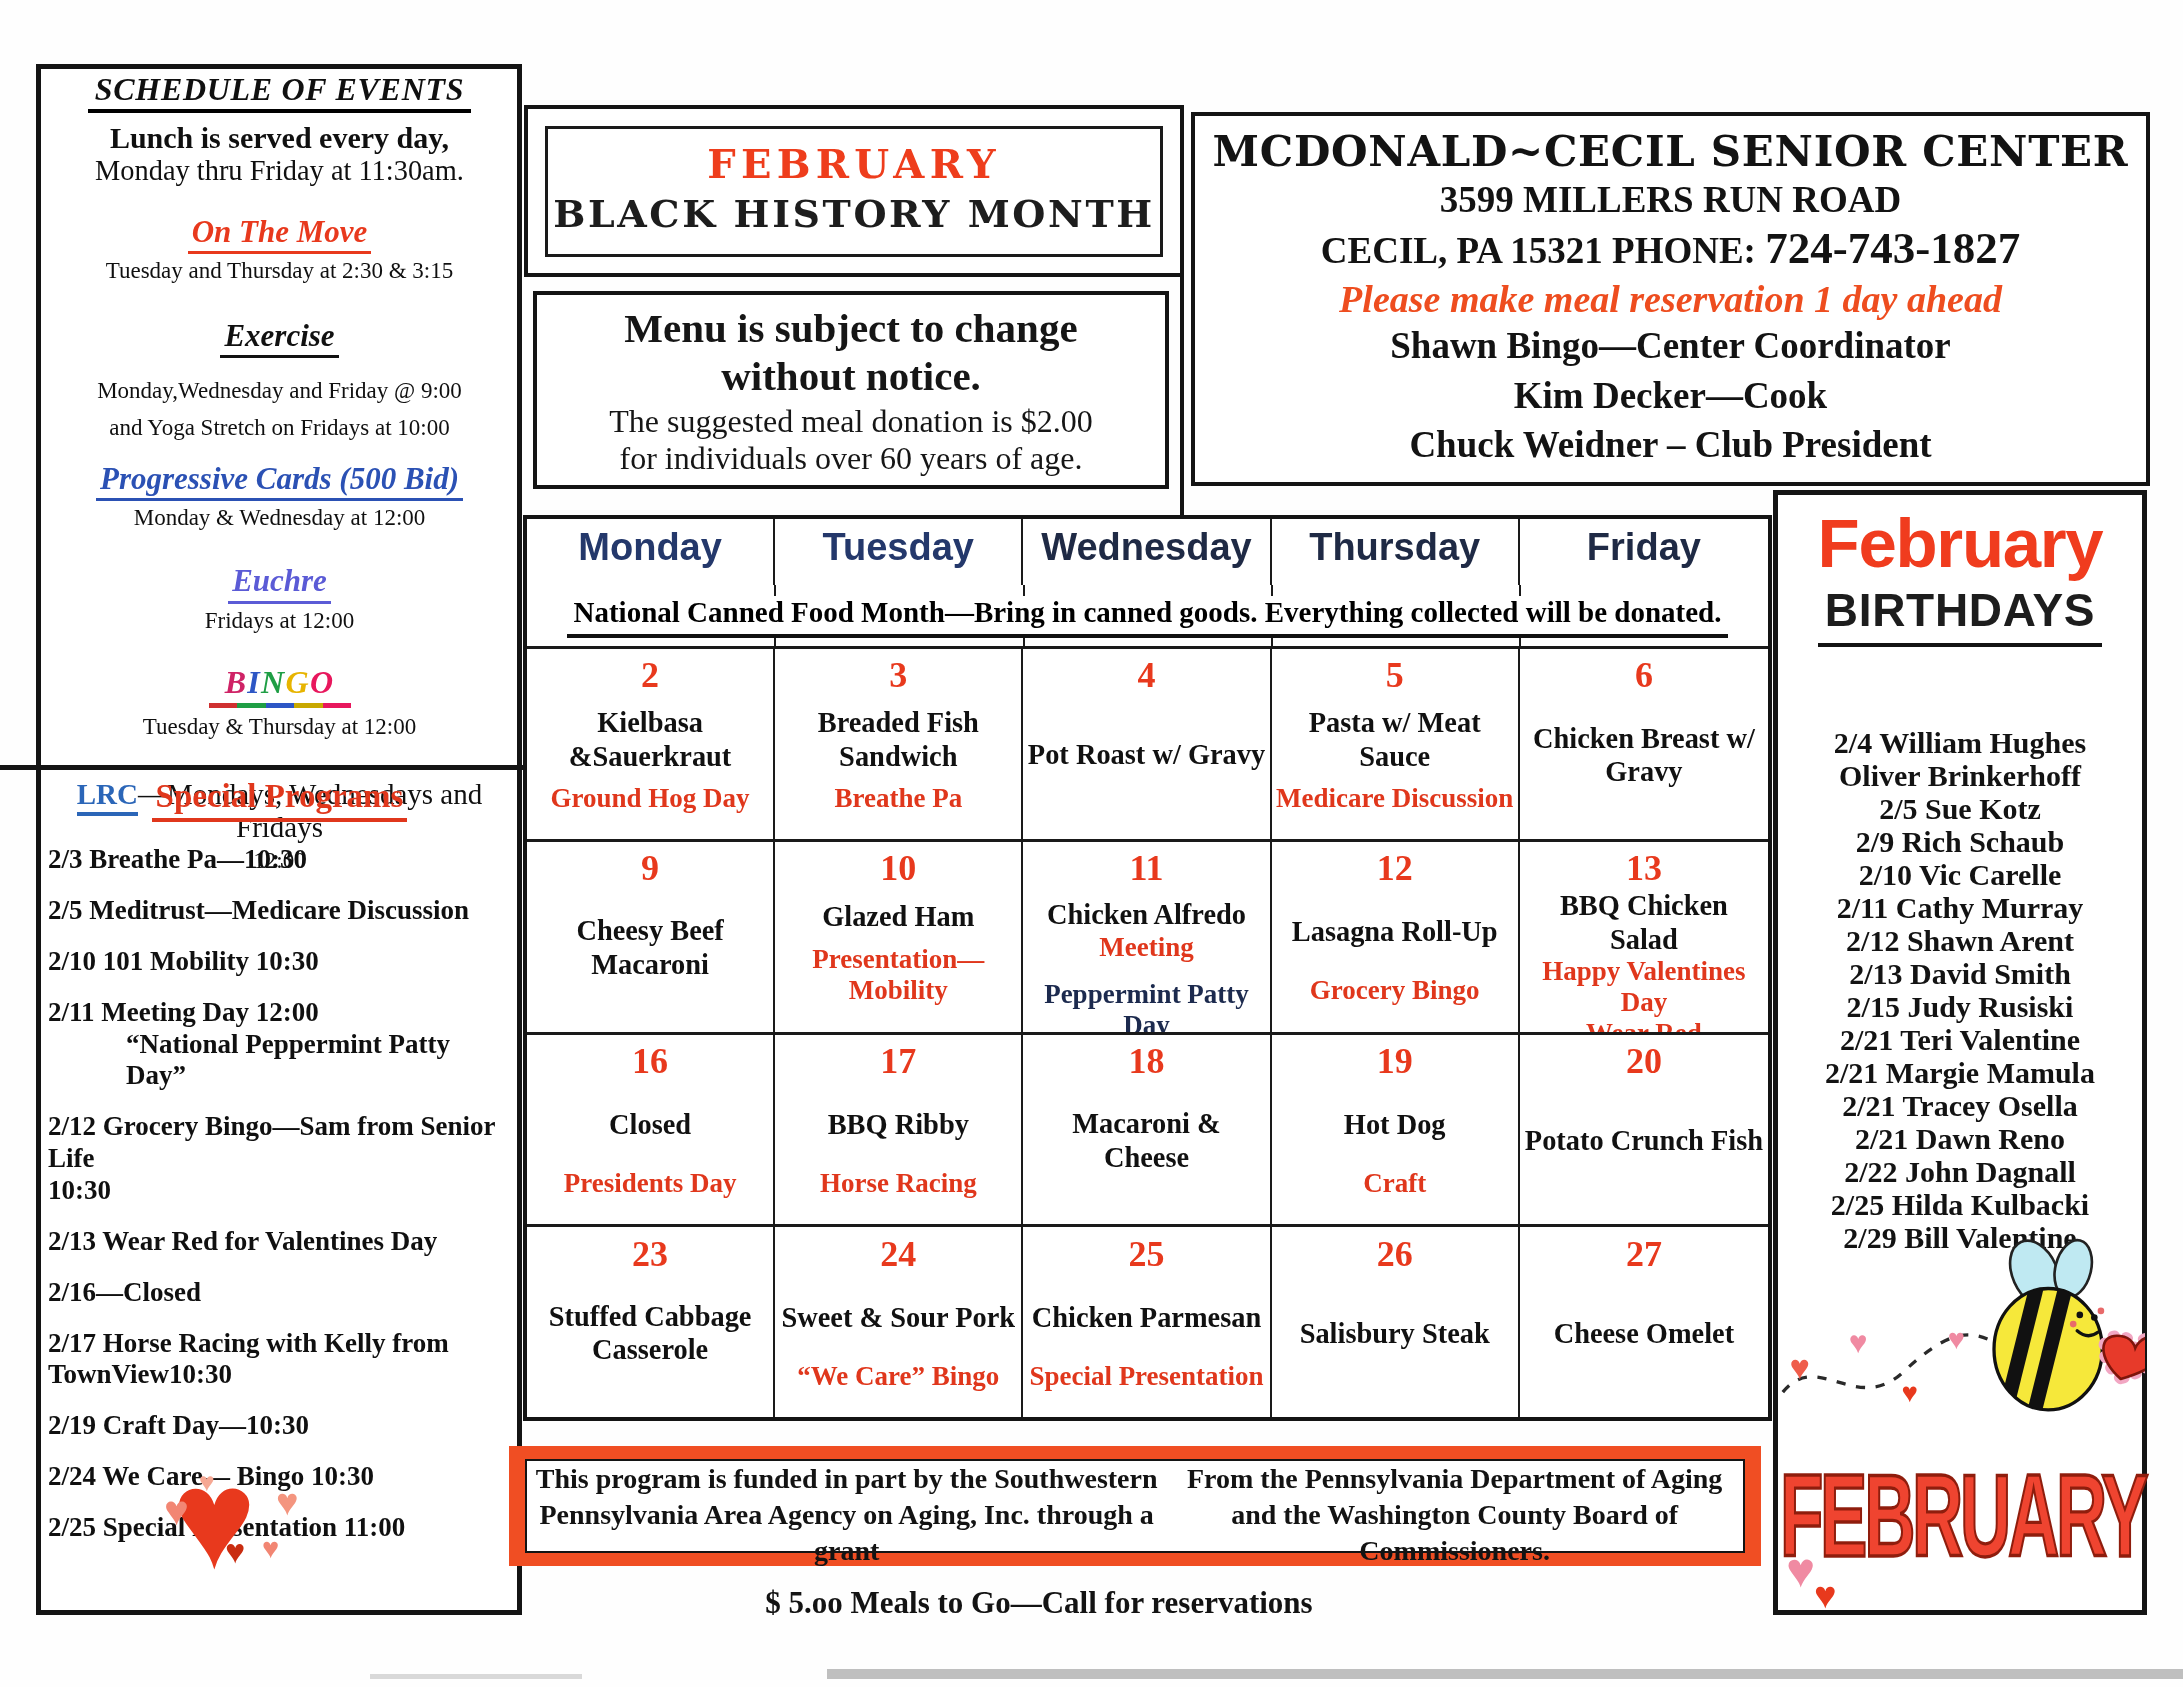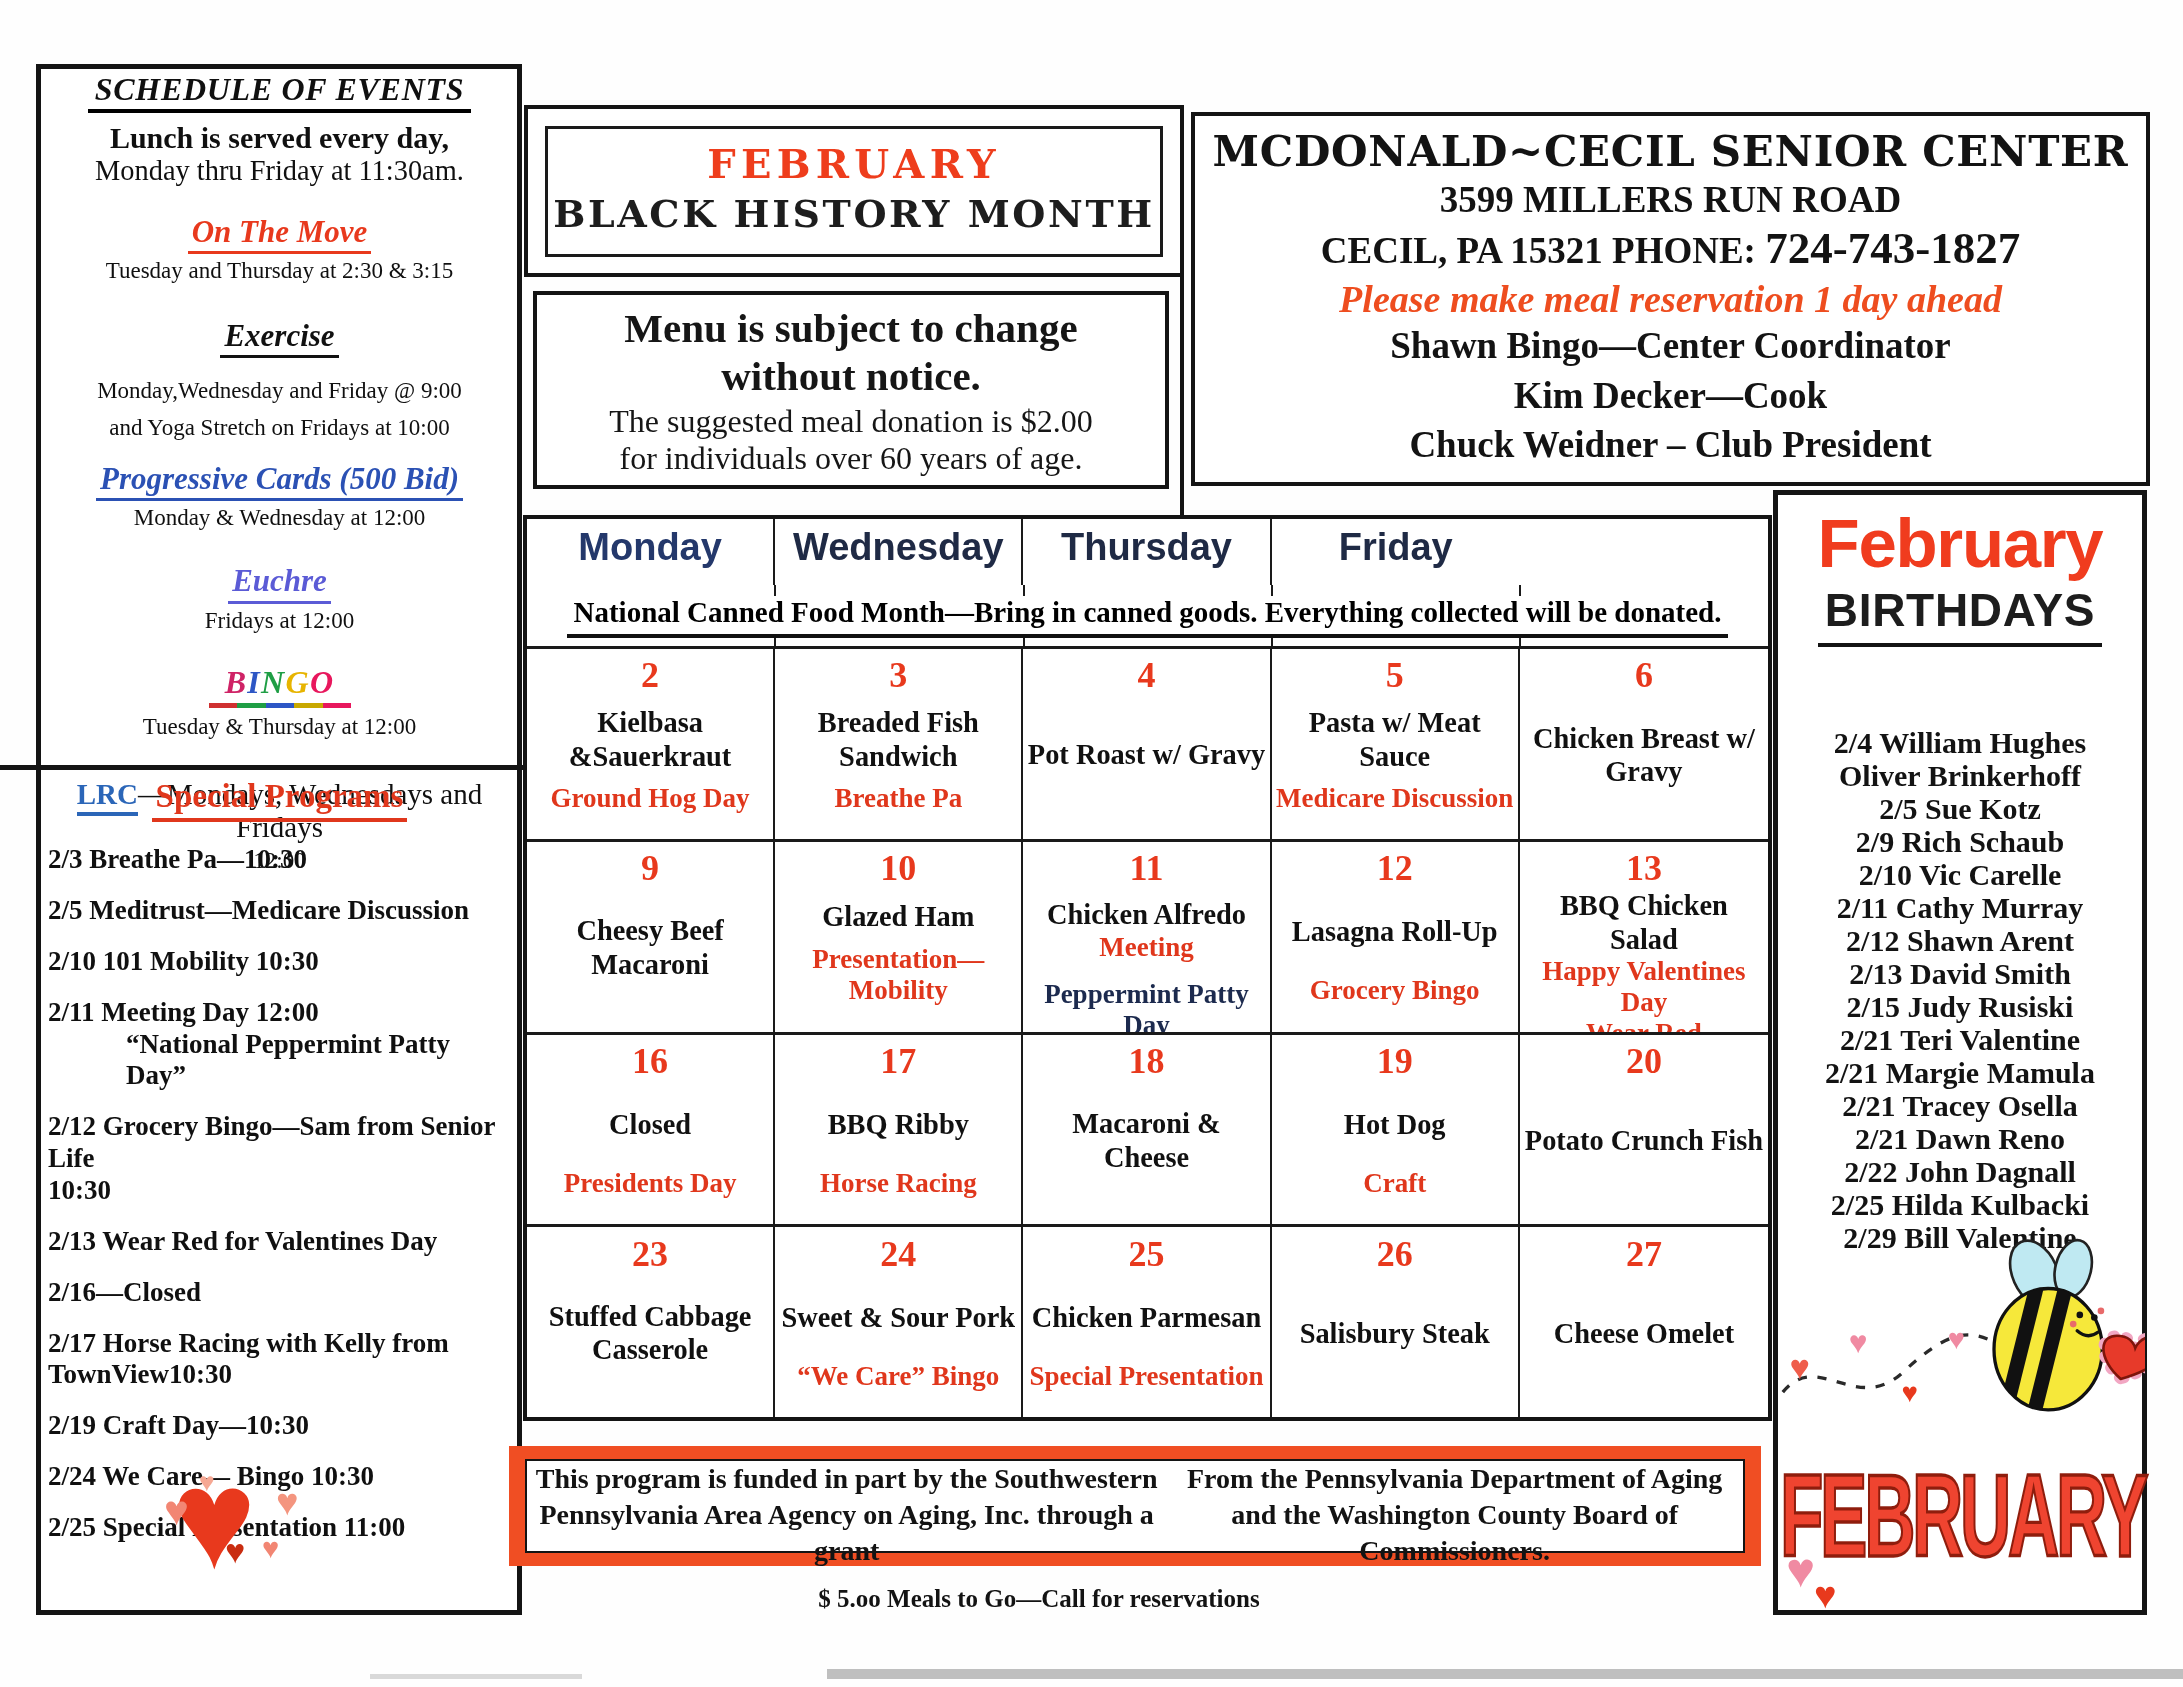--- a/index.html
+++ b/index.html
@@ -104,21 +104,21 @@
   .cap-heart { position:absolute; color:#f08aa2; font-size:49px; left:1786px; top:1542px; }
   .cap-heart2 { position:absolute; color:#e8391d; font-size:38px; left:1814px; top:1573px; }
 
   
   .funding-box { position:absolute; left:509px; top:1446px; width:1252px; height:120px;
                  background:#f04e23; padding:13.2px 16px; }
   .funding-inner { width:100%; height:100%; background:#fff; border:2.6px solid #141414;
                    display:flex; flex-direction:row; justify-content:center; text-align:center; }
   .funding-line { font-size:28px; font-weight:bold; line-height:36px; color:#131313; }
   .meals-line { position:absolute; left:523px; top:1585px; width:1032px; text-align:center;
-                font-size:25px; font-weight:bold; color:#131313; }
+                font-size:31px; font-weight:bold; color:#131313; }
   .scan-strip  { position:absolute; left:827px; top:1669px; width:1356px; height:10px; background:#bfbfbf; }
   .scan-strip2 { position:absolute; left:370px;  top:1674px; width:212px;  height:5.3px;  background:#d9d9d9; }
 </style>
 </head>
 <body>
 
 <div class="page">
 
   <div class="sidebar-box"></div>
   <div class="sb-divider"></div>
@@ -226,20 +226,21 @@
       <span>CECIL, PA  15321 PHONE: </span><span class="cb-phone">724-743-1827</span>
     </div>
     <div class="cb-reserve">Please make meal reservation 1 day ahead</div>
     <div class="cb-staff">Shawn Bingo—Center Coordinator</div>
     <div class="cb-staff">Kim Decker—Cook</div>
     <div class="cb-staff">Chuck Weidner – Club President</div>
   </div>
 
   <div class="calendar" id="calendar">
       <div class="cal-hdr" style="color: rgb(36, 56, 107);">Monday</div>
+      <div class="cal-hdr" style="color: rgb(36, 56, 107);">Tuesday</div>
       <div class="cal-hdr" style="color: rgb(31, 42, 69);">Wednesday</div>
       <div class="cal-hdr" style="color: rgb(31, 42, 69);">Thursday</div>
       <div class="cal-hdr last" style="color: rgb(31, 42, 69);">Friday</div>
       <div class="cal-note-row"><div class="cal-note-vline" style="left: calc(20% - 0.7px);"></div><div class="cal-note-vline" style="left: calc(40% - 0.7px);"></div><div class="cal-note-vline" style="left: calc(60% - 0.7px);"></div><div class="cal-note-vline" style="left: calc(80% - 0.7px);"></div><span class="cal-note">National Canned Food Month—Bring in canned goods.  Everything collected will be donated.</span></div>
       <div class="cal-cell">
         <div class="cell-date">2</div>
         <div class="cell-menu">
           <div>Kielbasa</div>
           <div>&amp;Sauerkraut</div>
         </div>

